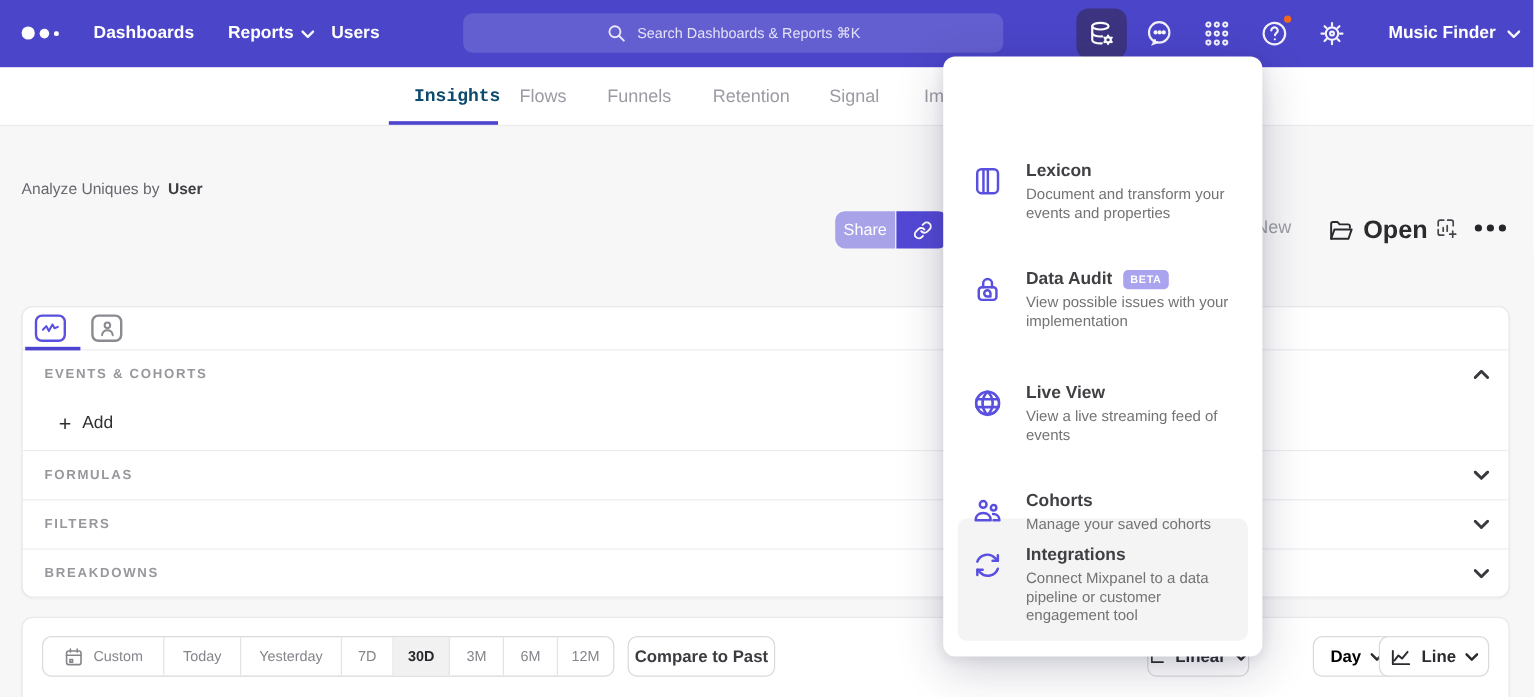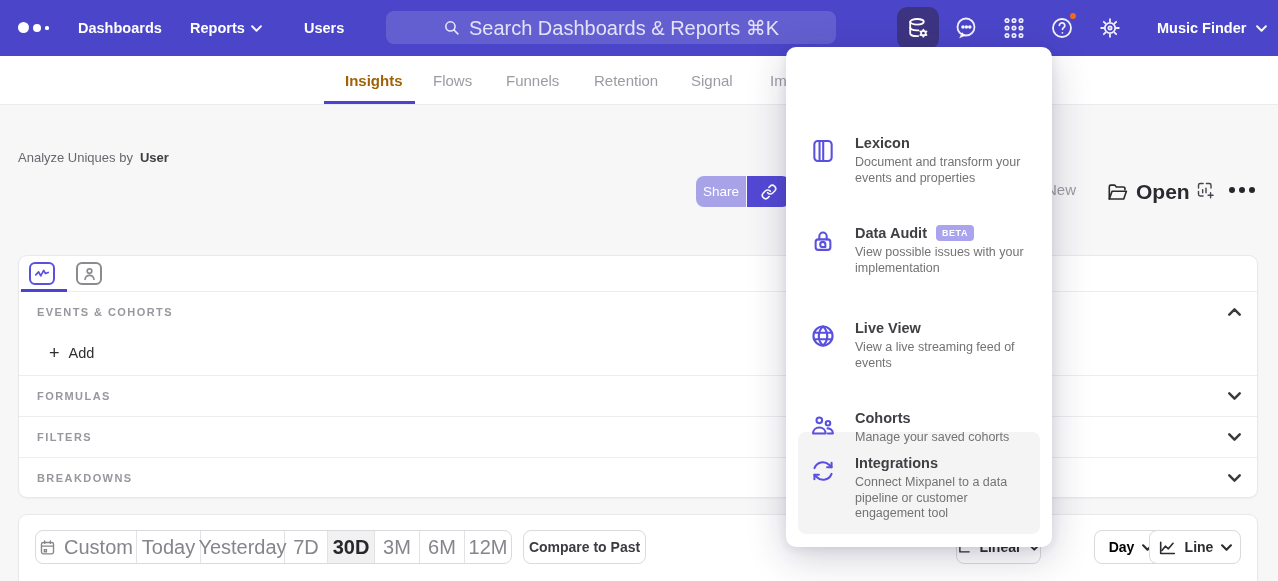--- a/index.html
+++ b/index.html
@@ -8,39 +8,39 @@
 
   
   .topnav { position:absolute; left:0; top:0; width:1278px; height:56px; background:#4b45c9; z-index:10; }
   .logo { position:absolute; left:18px; top:22px; width:36px; height:12px; }
   .logo i { position:absolute; background:#fff; border-radius:50%; display:block; }
   .logo .d1 { width:11px; height:11px; left:0; top:0; }
   .logo .d2 { width:8px; height:8px; left:15px; top:2px; }
   .logo .d3 { width:4px; height:4px; left:27px; top:4px; border-radius:1.5px; }
   .navlink { position:absolute; top:0; height:56px; display:flex; align-items:center; gap:6px;
              color:#fff; font-size:14.5px; font-weight:600; cursor:pointer; }
-  .nl-dash { left:78px; } .nl-rep { left:190px; } .nl-users { left:304px;justify-content:center; }
+  .nl-dash { left:78px; } .nl-rep { left:190px; } .nl-users { left:276px;justify-content:center; }
   .navchev { color:rgba(255,255,255,.95); }
   .searchbar { position:absolute; left:386px; top:11px; width:450px; height:33px;
                background:rgba(255,255,255,.14); border-radius:8px; display:flex; align-items:center;
-               justify-content:center; gap:9px; color:rgba(255,255,255,.82); font-size:20px; }
+               justify-content:center; gap:9px; color:rgba(255,255,255,.82); font-size:12px; }
   .nav-icon { position:absolute; top:16px; width:24px; height:24px; color:rgba(255,255,255,.92); cursor:pointer; }
   .active-sq { position:absolute; left:897px; top:7px; width:42px; height:42px; border-radius:10px;
                background:#3c3480; display:flex; align-items:center; justify-content:center; cursor:pointer; }
   .notif-dot { position:absolute; left:1068px; top:11px; width:10px; height:10px; border-radius:50%;
                background:#f2691d; border:2px solid #4b45c9; z-index:2; }
   .project { position:absolute; left:1157px; top:0; height:56px; display:flex; align-items:center; gap:10px;
              color:#fff; font-size:14.5px; font-weight:600; cursor:pointer; }
 
   
   .tabbar { position:absolute; left:0; top:56px; width:1278px; height:49px; background:#fff;
             border-bottom:1px solid #ebebee; z-index:5; }
   .tab { position:absolute; top:0; height:49px; display:flex; align-items:center;
          color:#9b9ba3; font-size:15px; font-weight:500; cursor:pointer; }
-  .tab.active { color:#a16207; font-weight:600; }
+  .tab.active { color:#0c4a6e; font-weight:600;font-family:Liberation Mono, monospace; }
   .tab-underline { position:absolute; left:324px; bottom:0; width:91px; height:3px; background:#4c43cf; }
 
   
   .subtitle { position:absolute; left:18px; top:150px; font-size:13px; color:#68686f; font-weight:500; }
   .subtitle b { color:#3d3d42; font-weight:600; margin-left:7px; }
   .report-title { position:absolute; left:18px; top:177px; font-size:24px; font-weight:600; color:#4d4d52; }
   .share-btn { position:absolute; left:696px; top:176px; width:50px; height:31px; background:#a8a2e9;
                border:none; border-radius:8px 0 0 8px; color:#fff; font-size:13.5px; font-weight:500; cursor:pointer; }
   .link-btn { position:absolute; left:747px; top:176px; width:43px; height:31px; background:#5348d4;
               border:none; border-radius:0 8px 8px 0; color:#fff; display:flex; align-items:center;
@@ -71,21 +71,21 @@
              font-size:14.5px; font-weight:500; cursor:pointer; }
   .plus { font-size:18px; font-weight:400; color:#2f2f33; line-height:1; }
   .row-formulas { top:119px; height:40px; border-top:1px solid #ededf0; }
   .row-filters { top:160px; height:40px; border-top:1px solid #ededf0; }
   .row-breakdowns { top:201px; height:41px; border-top:1px solid #ededf0; }
 
   
   .bottomcard { left:18px; top:514px; width:1240px; height:90px; }
   .seg-ctl { position:absolute; left:16px; top:15px; height:34px; display:flex; border:1px solid #d9d9de;
              border-radius:8px; overflow:hidden; background:#fff; }
-  .seg { display:flex; align-items:center; justify-content:center; gap:8px; font-size:20px; font-weight:500;
+  .seg { display:flex; align-items:center; justify-content:center; gap:8px; font-size:12px; font-weight:500;
          color:#85858c; border-right:1px solid #e3e3e6; cursor:pointer; padding:0 2px; }
   .seg:last-child { border-right:none; }
   .seg.selected { background:#f1f1f2; color:#28282c; font-weight:700; }
   .w-custom{width:101px;} .w-today{width:64px;} .w-yest{width:84px;} .w-7d{width:43px;}
   .w-30d{width:47px;} .w-3m{width:45px;} .w-6m{width:45px;} .w-12m{width:46px;}
   .pill-btn { position:absolute; top:15px; height:34px; background:#fff; border:1px solid #d9d9de;
               border-radius:8px; display:flex; align-items:center; justify-content:center; gap:8px;
               font-size:14px; font-weight:600; color:#3b3b40; cursor:pointer; }
   .compare { left:504px; width:123px; }
   .scale-btn { left:937px; width:85px; color:#2b2b30; }

